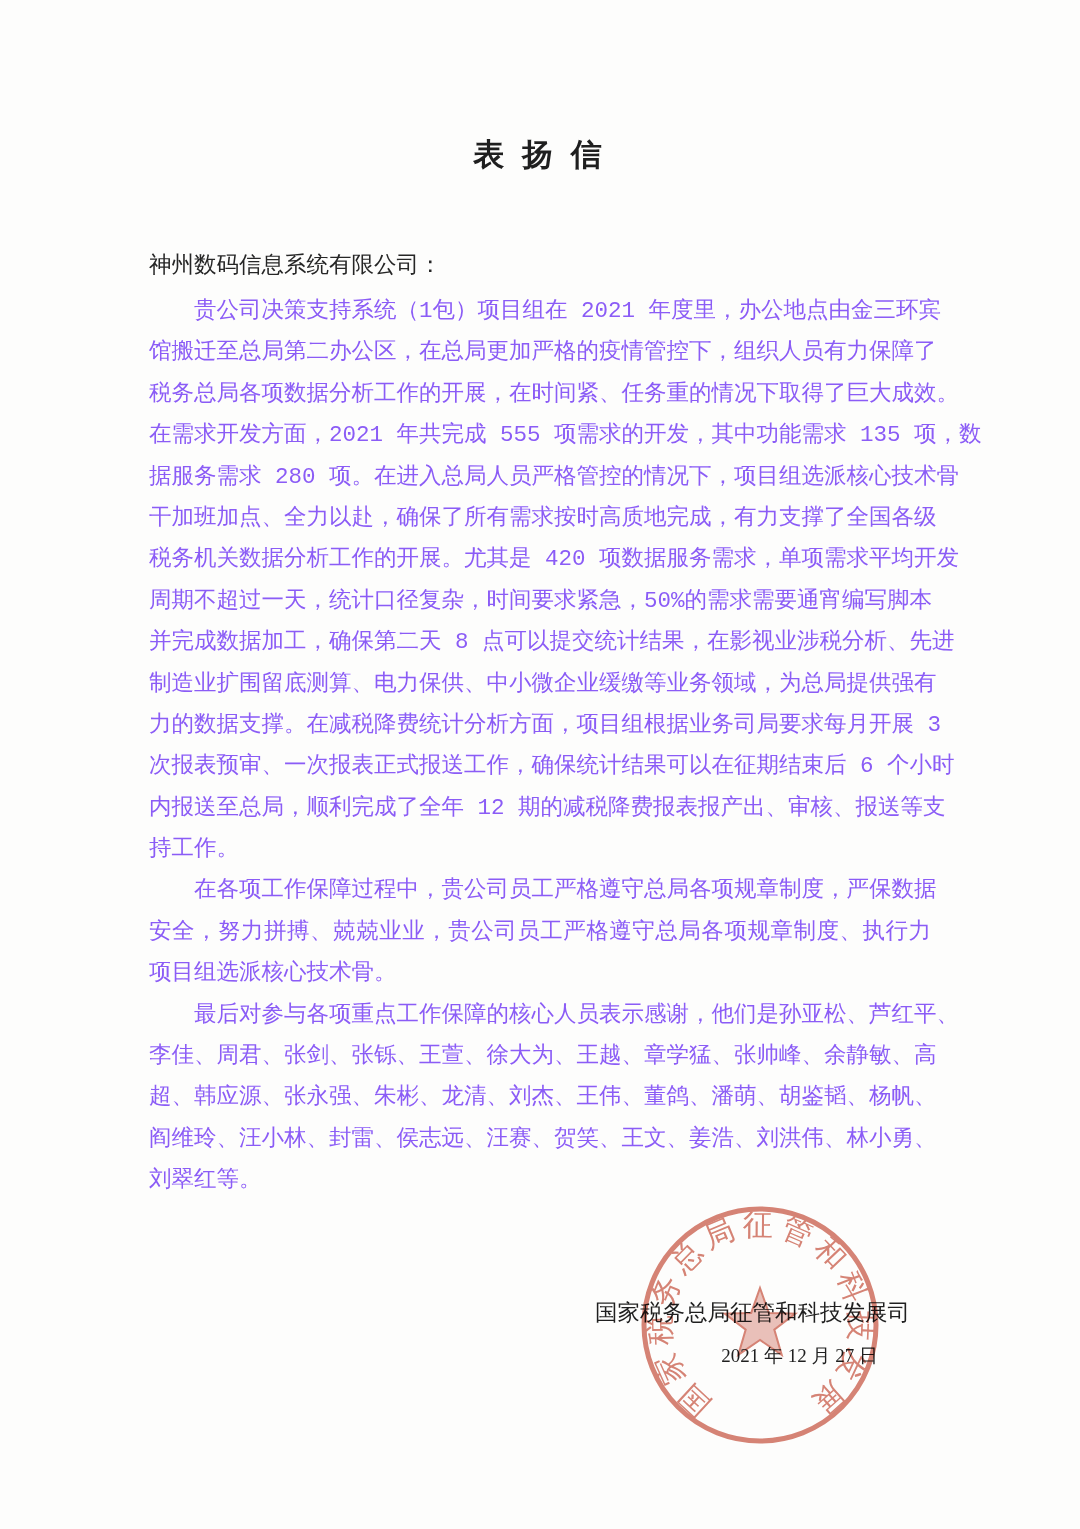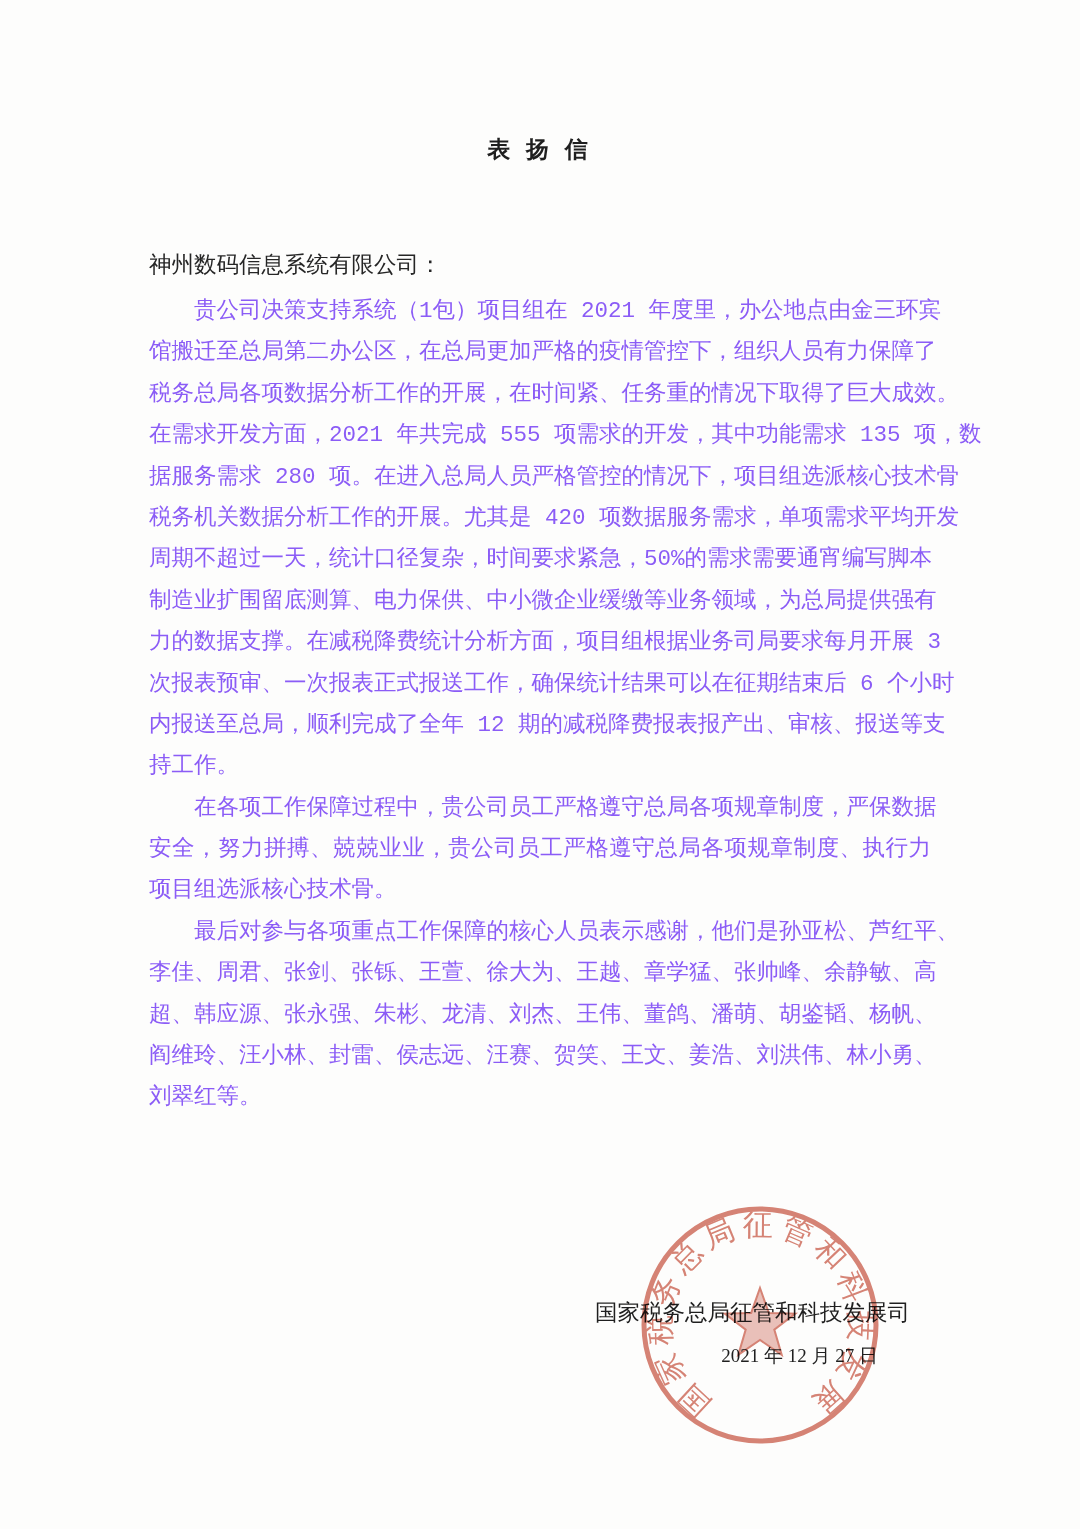--- a/index.html
+++ b/index.html
@@ -16,21 +16,21 @@
     overflow: hidden;
     font-family: "Liberation Serif", "DejaVu Serif", serif;
     color: #2b2b2b;
   }
   .doc-title {
     position: absolute;
     top: 134px;
     left: 0;
     width: 100%;
     text-align: center;
-    font-size: 23px;
+    font-size: 31px;
     font-weight: bold;
     letter-spacing: 5px;
     color: #1f1f1f;
   }
   .salutation {
     position: absolute;
     top: 249px;
     left: 149px;
     font-size: 22.5px;
     color: #262626;
@@ -95,22 +95,24 @@
   <div class="doc-title">表 扬 信</div>
 
   <div class="salutation">神州数码信息系统有限公司：</div>
 
   <div class="body-block">
     <div class="line indent">贵公司决策支持系统（1包）项目组在 2021 年度里，办公地点由金三环宾</div>
     <div class="line">馆搬迁至总局第二办公区，在总局更加严格的疫情管控下，组织人员有力保障了</div>
     <div class="line">税务总局各项数据分析工作的开展，在时间紧、任务重的情况下取得了巨大成效。</div>
     <div class="line">在需求开发方面，2021 年共完成 555 项需求的开发，其中功能需求 135 项，数</div>
     <div class="line">据服务需求 280 项。在进入总局人员严格管控的情况下，项目组选派核心技术骨</div>
+    <div class="line">干加班加点、全力以赴，确保了所有需求按时高质地完成，有力支撑了全国各级</div>
     <div class="line">税务机关数据分析工作的开展。尤其是 420 项数据服务需求，单项需求平均开发</div>
     <div class="line">周期不超过一天，统计口径复杂，时间要求紧急，50%的需求需要通宵编写脚本</div>
+    <div class="line">并完成数据加工，确保第二天 8 点可以提交统计结果，在影视业涉税分析、先进</div>
     <div class="line">制造业扩围留底测算、电力保供、中小微企业缓缴等业务领域，为总局提供强有</div>
     <div class="line">力的数据支撑。在减税降费统计分析方面，项目组根据业务司局要求每月开展 3</div>
     <div class="line">次报表预审、一次报表正式报送工作，确保统计结果可以在征期结束后 6 个小时</div>
     <div class="line">内报送至总局，顺利完成了全年 12 期的减税降费报表报产出、审核、报送等支</div>
     <div class="line last">持工作。</div>
     <div class="line indent">在各项工作保障过程中，贵公司员工严格遵守总局各项规章制度，严保数据</div>
     <div class="line">安全，努力拼搏、兢兢业业，贵公司员工严格遵守总局各项规章制度、执行力</div>
     <div class="line last">项目组选派核心技术骨。</div>
     <div class="line indent">最后对参与各项重点工作保障的核心人员表示感谢，他们是孙亚松、芦红平、</div>
     <div class="line">李佳、周君、张剑、张铄、王萱、徐大为、王越、章学猛、张帅峰、余静敏、高</div>

